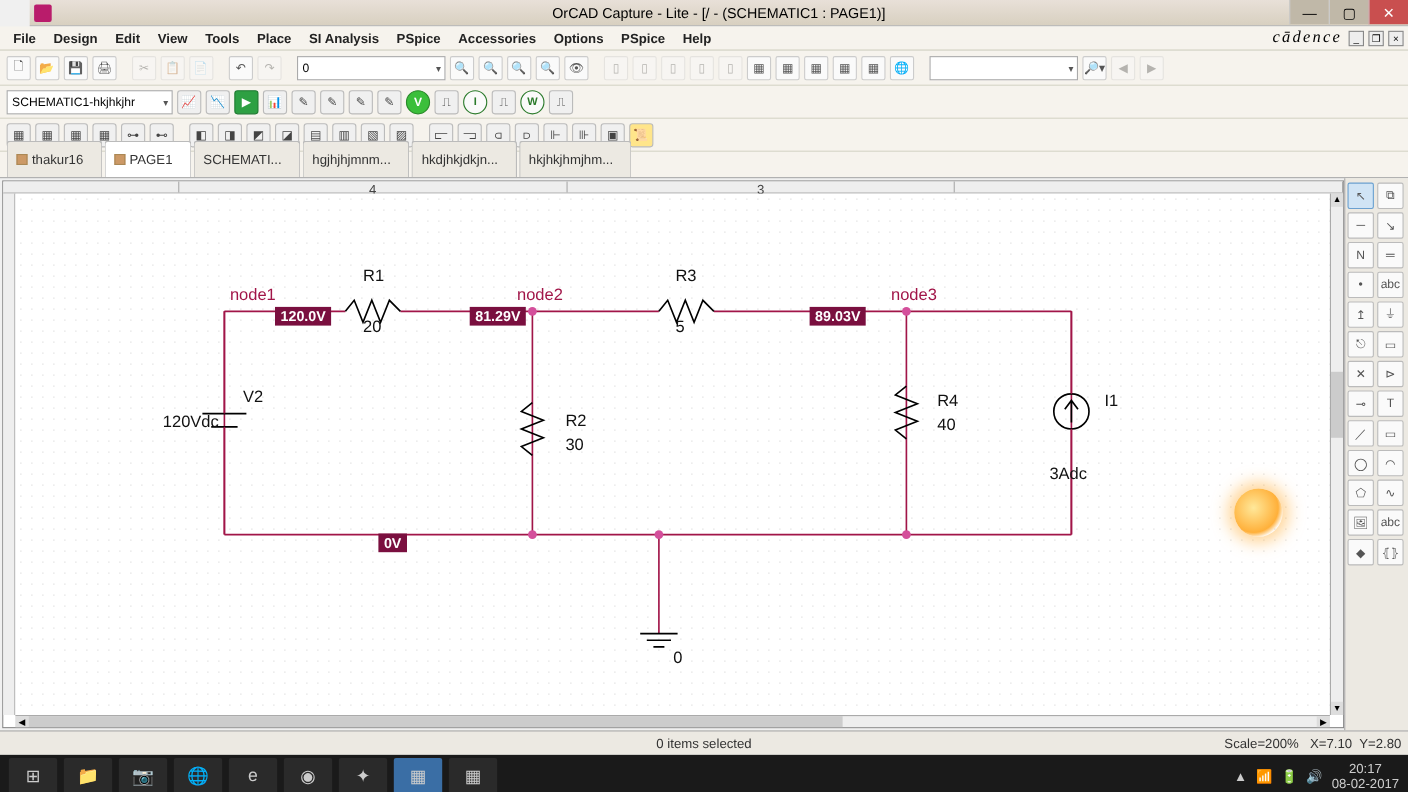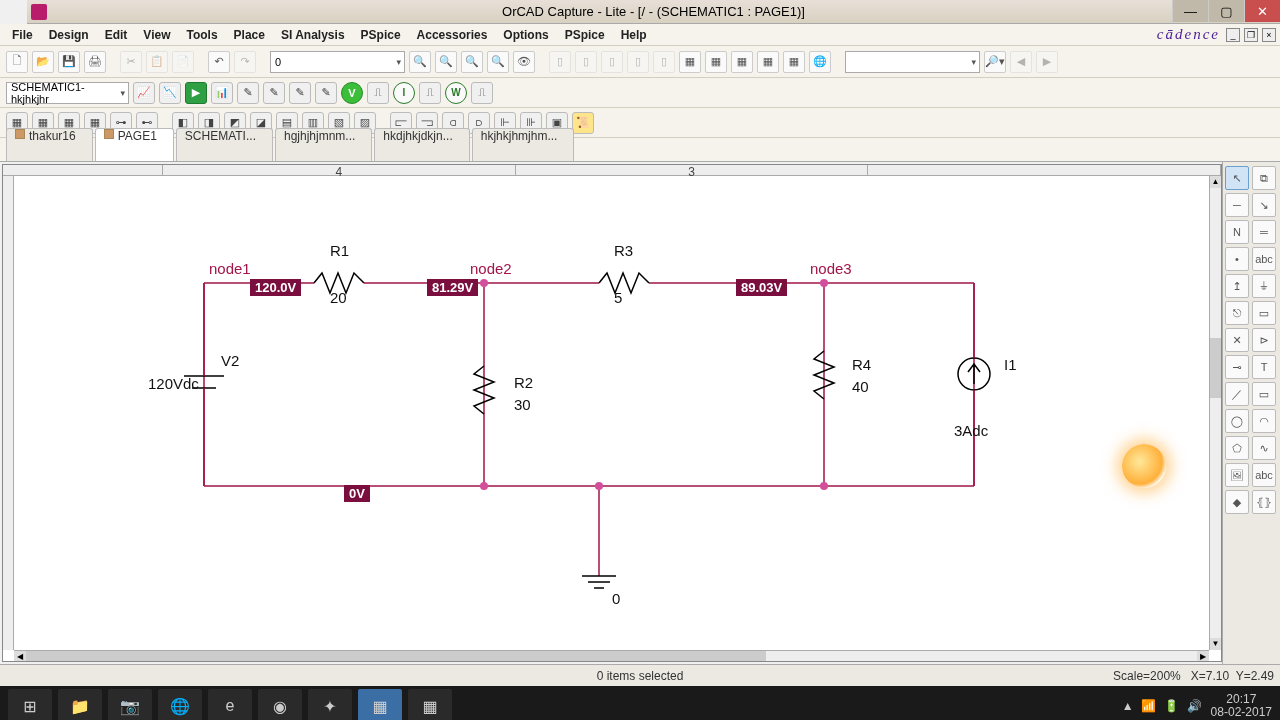--- a/index.html
+++ b/index.html
@@ -5,37 +5,37 @@
 * { margin:0; padding:0; box-sizing:border-box; font-family:"Segoe UI",Tahoma,sans-serif; font-size:12px; user-select:none; }
 html,body { width:1280px; height:720px; overflow:hidden; background:#f0f0f0; }
 .titlebar { height:24px; background:linear-gradient(#e8e0d8,#d8d0c0); display:flex; align-items:center; border-bottom:1px solid #aaa; position:relative;margin-left:27px; }
 .titlebar .appicon { width:16px; height:16px; margin:0 4px; background:#b91c6b; border-radius:2px; }
 .titlebar .title { position:absolute; left:50%; transform:translateX(-50%); color:#000; font-size:13px; }
 .titlebar .winbtns { position:absolute; right:0; top:0; display:flex; }
 .titlebar .winbtns div { width:36px; height:22px; display:flex; align-items:center; justify-content:center; border-left:1px solid #ccc; background:#c0b8a8; font-size:13px; }
 .titlebar .winbtns .close { background:#c94f4f; color:#fff; }
 .menubar { height:22px; background:#f6f3ed; display:flex; align-items:center; padding:0 4px; border-bottom:1px solid #d0cfc0; position:relative;}
 .menubar span { padding:2px 8px; color:#222;font-weight:bold; }
-.brand { position:absolute; right:60px; font-family:serif; letter-spacing:2px; color:#4c1d95; font-size:15px; font-style:italic; }
+.brand { position:absolute; right:60px; font-family:serif; letter-spacing:2px; color:#000000; font-size:15px; font-style:italic; }
 .mdi { position:absolute; right:4px; display:flex; gap:4px; }
 .mdi div { width:14px; height:14px; border:1px solid #888; font-size:9px; display:flex;align-items:center;justify-content:center;background:#eee; }
 .toolbar { height:32px; background:#f6f3ed; display:flex; align-items:center; padding:0 6px; gap:4px; border-bottom:1px solid #d0cfc0; }
 .tbtn { width:22px; height:22px; border:1px solid #ccc; background:#fafafa; border-radius:2px; display:flex;align-items:center;justify-content:center;font-size:11px;color:#555; }
 .tbtn.dis { opacity:.4; }
 .sep { width:6px; }
 .combo { height:22px; border:1px solid #aaa; background:#fff; padding:0 16px 0 4px; position:relative; display:flex;align-items:center;font-size:11px; }
 .combo::after { content:"▾"; position:absolute; right:3px; font-size:9px; color:#555; }
 .toolbar2 { height:30px; background:#f6f3ed; display:flex; align-items:center; padding:0 6px; gap:4px; border-bottom:1px solid #d0cfc0; }
 .rbtn { width:22px;height:22px;border:1px solid #bbb;border-radius:3px;background:#f0f0f0;display:flex;align-items:center;justify-content:center;font-size:11px;color:#444;}
 .rbtn.green{background:#2ea043;color:#fff;border-color:#1f7a30;}
 .rbtn.circ{background:#fafafa;border-radius:50%;font-size:10px;font-weight:bold;}
 .rbtn.vcirc{background:#3bbf3b;color:#fff;border-radius:50%;border:1px solid #2a8a2a;font-weight:bold;}
 .toolbar3 { height:30px; background:#f6f3ed; display:flex; align-items:center; padding:0 6px; gap:4px; border-bottom:1px solid #d0cfc0; }
 .tabbar { height:24px; background:#f6f3ed; display:flex; align-items:flex-end; padding:0 6px; gap:2px; border-bottom:1px solid #aaa; }
-.tab { height:33px; padding:0 16px 0 8px; background:#ece9e2; border:1px solid #bbb; border-bottom:none; border-radius:3px 3px 0 0; display:flex;font-size:11px;color:#333;position:relative; }
+.tab { height:33px; padding:0 16px 0 8px; background:#ece9e2; border:1px solid #bbb; border-bottom:none; border-radius:3px 3px 0 0; display:flex;align-items:center;font-size:11px;color:#333;position:relative; }
 .tab.active { background:#fff; }
 .tab .ticon { width:10px; height:10px; margin-right:4px; background:#c96; border:1px solid #a85; }
 .workarea { position:relative; height:502px; display:flex; }
 .canvaswrap { flex:1; position:relative; background:#fff; border:1px solid #888; margin:2px 0 2px 2px; }
 .ruler-h { height:11px; background:#eee; border-bottom:1px solid #aaa; display:flex; font-size:9px; color:#444; }
 .ruler-h div { flex:1; border-right:1px solid #aaa; text-align:center; }
 .ruler-v { position:absolute; left:0; top:11px; bottom:11px; width:11px; background:#eee; border-right:1px solid #aaa; }
 .canvas { position:absolute; left:11px; right:12px; top:11px; bottom:11px; background:#fff; overflow:hidden; }
 .dotgrid { position:absolute; inset:0; background-image:radial-gradient(#ccc 0.5px, transparent 0.5px); background-size:10px 10px; }
 .scrollb-v { position:absolute; right:0; top:11px; bottom:11px; width:12px; background:#eee; border-left:1px solid #aaa; }
@@ -130,21 +130,21 @@
   <div class="tbtn">▦</div>
   <div class="tbtn">🌐</div>
   <div class="sep"></div>
   <div class="combo" style="width:135px"></div>
   <div class="tbtn">🔎▾</div>
   <div class="tbtn dis">◀</div>
   <div class="tbtn dis">▶</div>
 </div>
 
 <div class="toolbar2">
-  <div class="combo" style="width:123px">SCHEMATIC1-hkjhkjhr</div>
+  <div class="combo" style="width:151px">SCHEMATIC1-hkjhkjhr</div>
   <div class="rbtn">📈</div>
   <div class="rbtn">📉</div>
   <div class="rbtn green">▶</div>
   <div class="rbtn">📊</div>
   <div class="rbtn">✎</div>
   <div class="rbtn">✎</div>
   <div class="rbtn">✎</div>
   <div class="rbtn">✎</div>
   <div class="rbtn vcirc">V</div>
   <div class="rbtn dis">⎍</div>
@@ -323,21 +323,21 @@
     <div class="pbtn dis">◆</div>
     <div class="pbtn dis">⦃⦄</div>
   </div>
 </div>
 
 <div class="statusbar">
   <div class="mid">0 items selected</div>
   <div class="right">
     <span>Scale=200%</span>&nbsp;&nbsp;
     <span>X=7.10</span>&nbsp;
-    <span>Y=2.49</span>
+    <span>Y=2.80</span>
   </div>
 </div>
 
 <div class="taskbar">
   <div class="tbicon">⊞</div>
   <div class="tbicon">📁</div>
   <div class="tbicon">📷</div>
   <div class="tbicon">🌐</div>
   <div class="tbicon">e</div>
   <div class="tbicon">◉</div>

